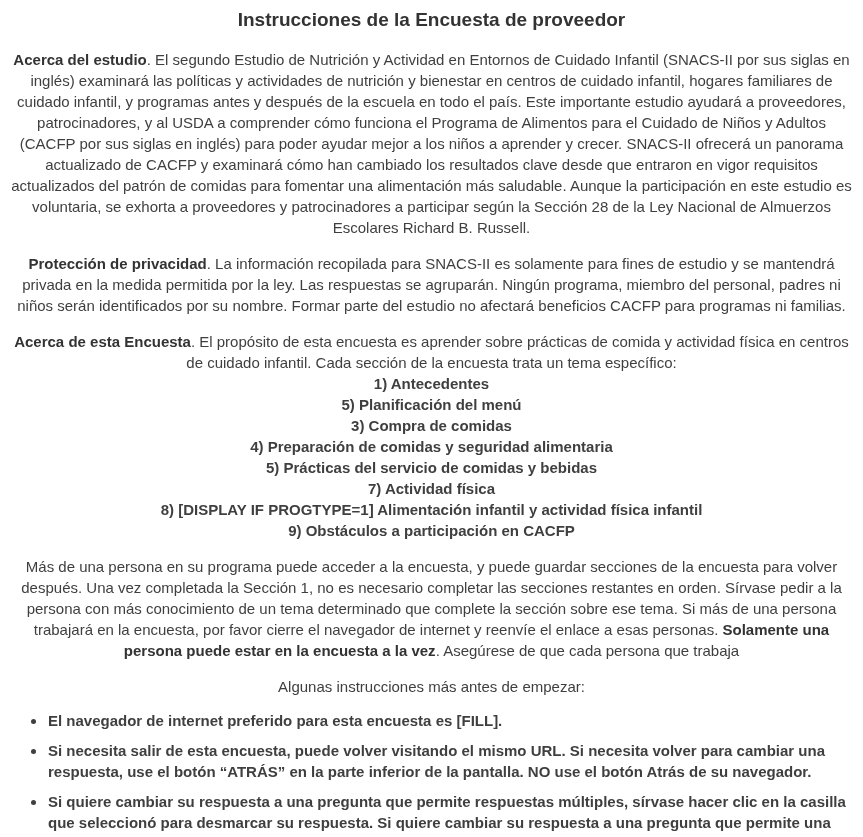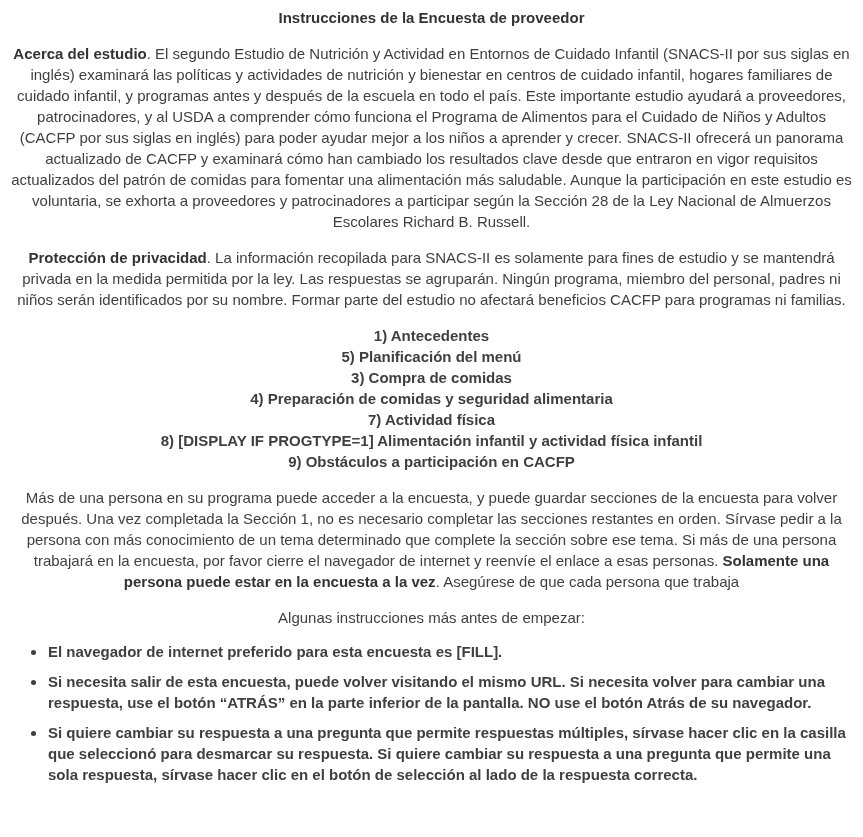--- a/index.html
+++ b/index.html
@@ -15,21 +15,21 @@
     font-size: 15px;
     line-height: 1.4;
     color: #3f3f3f;
     -webkit-font-smoothing: antialiased;
   }
   .page {
     padding: 7px 11px 6px 11px;
   }
   .doc-title {
     margin: 0;
-    font-size: 15px;
+    font-size: 19px;
     font-weight: 700;
     text-align: center;
     color: #333333;
     line-height: 1.4;
   }
   .para {
     margin: 15px 0 0 0;
     text-align: center;
   }
   .para strong, .doc-title {
@@ -61,25 +61,27 @@
 
 <main class="page">
 
   <h1 class="doc-title">Instrucciones de la Encuesta de proveedor</h1>
 
   <p class="para"><strong>Acerca del estudio</strong><span>. El segundo Estudio de Nutrición y Actividad en Entornos de Cuidado Infantil (SNACS-II por sus siglas en inglés) examinará las políticas y actividades de nutrición y bienestar en centros de cuidado infantil, hogares familiares de cuidado infantil, y programas antes y después de la escuela en todo el país. Este importante estudio ayudará a proveedores, patrocinadores, y al USDA a comprender cómo funciona el Programa de Alimentos para el Cuidado de Niños y Adultos (CACFP por sus siglas en inglés) para poder ayudar mejor a los niños a aprender y crecer. SNACS-II ofrecerá un panorama actualizado de CACFP y examinará cómo han cambiado los resultados clave desde que entraron en vigor requisitos actualizados del patrón de comidas para fomentar una alimentación más saludable. Aunque la participación en este estudio es voluntaria, se exhorta a proveedores y patrocinadores a participar según la Sección 28 de la Ley Nacional de Almuerzos Escolares Richard B. Russell.</span></p>
 
   <p class="para"><strong>Protección de privacidad</strong><span>. La información recopilada para SNACS-II es solamente para fines de estudio y se mantendrá privada en la medida permitida por la ley. Las respuestas se agruparán. Ningún programa, miembro del personal, padres ni niños serán identificados por su nombre. Formar parte del estudio no afectará beneficios CACFP para programas ni familias.</span></p>
 
   <div class="para">
+    <div><strong>Acerca de esta Encuesta</strong><span>. El propósito de esta encuesta es aprender sobre prácticas de comida y actividad física en centros de cuidado infantil. Cada sección de la encuesta trata un tema específico:</span></div>
     <div class="survey-sections">
       <div class="section-line">1) Antecedentes</div>
       <div class="section-line">5) Planificación del menú</div>
       <div class="section-line">3) Compra de comidas</div>
       <div class="section-line">4) Preparación de comidas y seguridad alimentaria</div>
+      <div class="section-line">5) Prácticas del servicio de comidas y bebidas</div>
       <div class="section-line">7) Actividad física</div>
       <div class="section-line">8) [DISPLAY IF PROGTYPE=1] Alimentación infantil y actividad física infantil</div>
       <div class="section-line">9) Obstáculos a participación en CACFP</div>
     </div>
   </div>
 
   <p class="para"><span>Más de una persona en su programa puede acceder a la encuesta, y puede guardar secciones de la encuesta para volver después. Una vez completada la Sección 1, no es necesario completar las secciones restantes en orden. Sírvase pedir a la persona con más conocimiento de un tema determinado que complete la sección sobre ese tema. Si más de una persona trabajará en la encuesta, por favor cierre el navegador de internet y reenvíe el enlace a esas personas. </span><strong>Solamente una persona puede estar en la encuesta a la vez</strong><span>. Asegúrese de que cada persona que trabaja</span></p>
 
   <p class="para">Algunas instrucciones más antes de empezar:</p>
 

